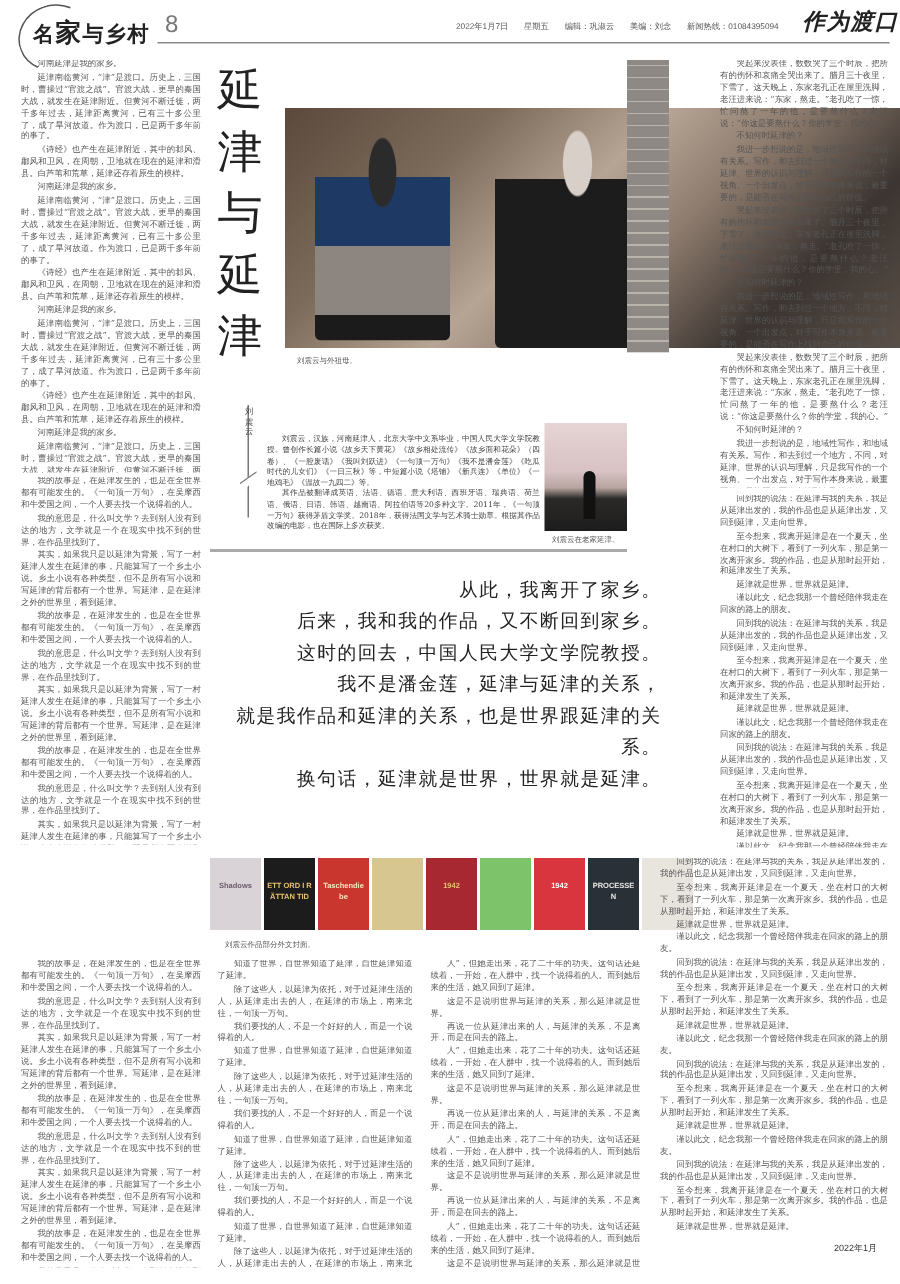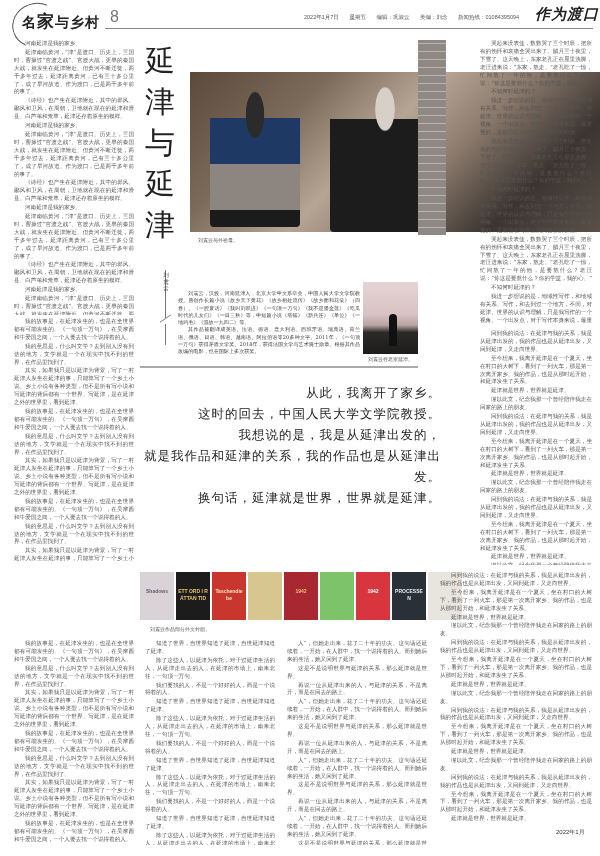--- a/index.html
+++ b/index.html
@@ -151,23 +151,24 @@
     <p>谨以此文，纪念我那一个曾经陪伴我走在回家的路上的朋友。</p>
     <p>回到我的说法：在延津与我的关系，我是从延津出发的，我的作品也是从延津出发，又回到延津，又走向世界。</p>
     <p>至今想来，我离开延津是在一个夏天，坐在村口的大树下，看到了一列火车，那是第一次离开家乡。我的作品，也是从那时起开始，和延津发生了关系。</p>
     <p>延津就是世界，世界就是延津。</p>
     <p>谨以此文，纪念我那一个曾经陪伴我走在回家的路上的朋友。</p>
   </div>
 
 <div class="pull-rule"></div>
 <div class="pull-quote">
   <div>从此，我离开了家乡。</div>
+  <div>后来，我和我的作品，又不断回到家乡。</div>
   <div>这时的回去，中国人民大学文学院教授。</div>
-  <div>我想说的是，我是从延津出发的，</div>
-  <div>就是我作品和延津的关系，我的作品也是从延津出发。</div>
+  <div>我不是潘金莲，延津与延津的关系，</div>
+  <div>就是我作品和延津的关系，也是世界跟延津的关系。</div>
   <div>换句话，延津就是世界，世界就是延津。</div>
 </div>
 
 <div class="covers" id="covers">
     <div class="cover" style="background: rgb(217, 211, 216); color: rgb(106, 90, 106);">
       <div style="position: absolute; left: 2px; right: 2px; top: 16px; text-align: center; font-weight: bold; line-height: 7px; word-break: break-all;">Shadows</div>
     </div>
     <div class="cover" style="background: rgb(28, 28, 28); color: rgb(232, 192, 112);">
       <div style="position: absolute; left: 2px; right: 2px; top: 16px; text-align: center; font-weight: bold; line-height: 7px; word-break: break-all;">ETT ORD I RÄTTAN TID</div>
     </div>

